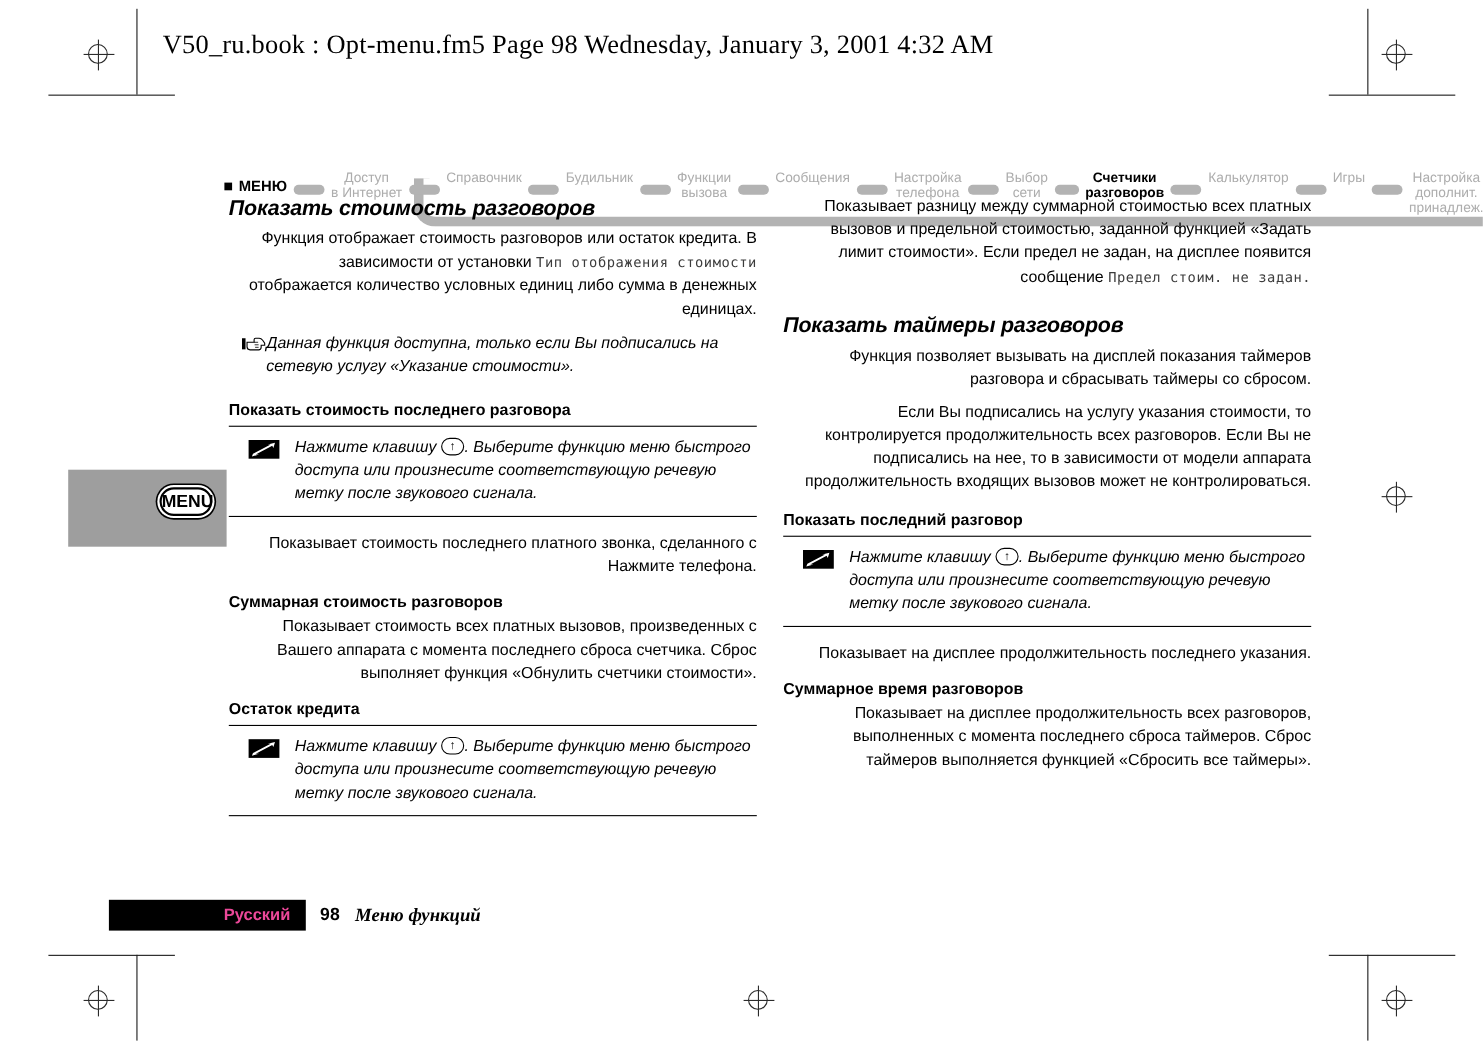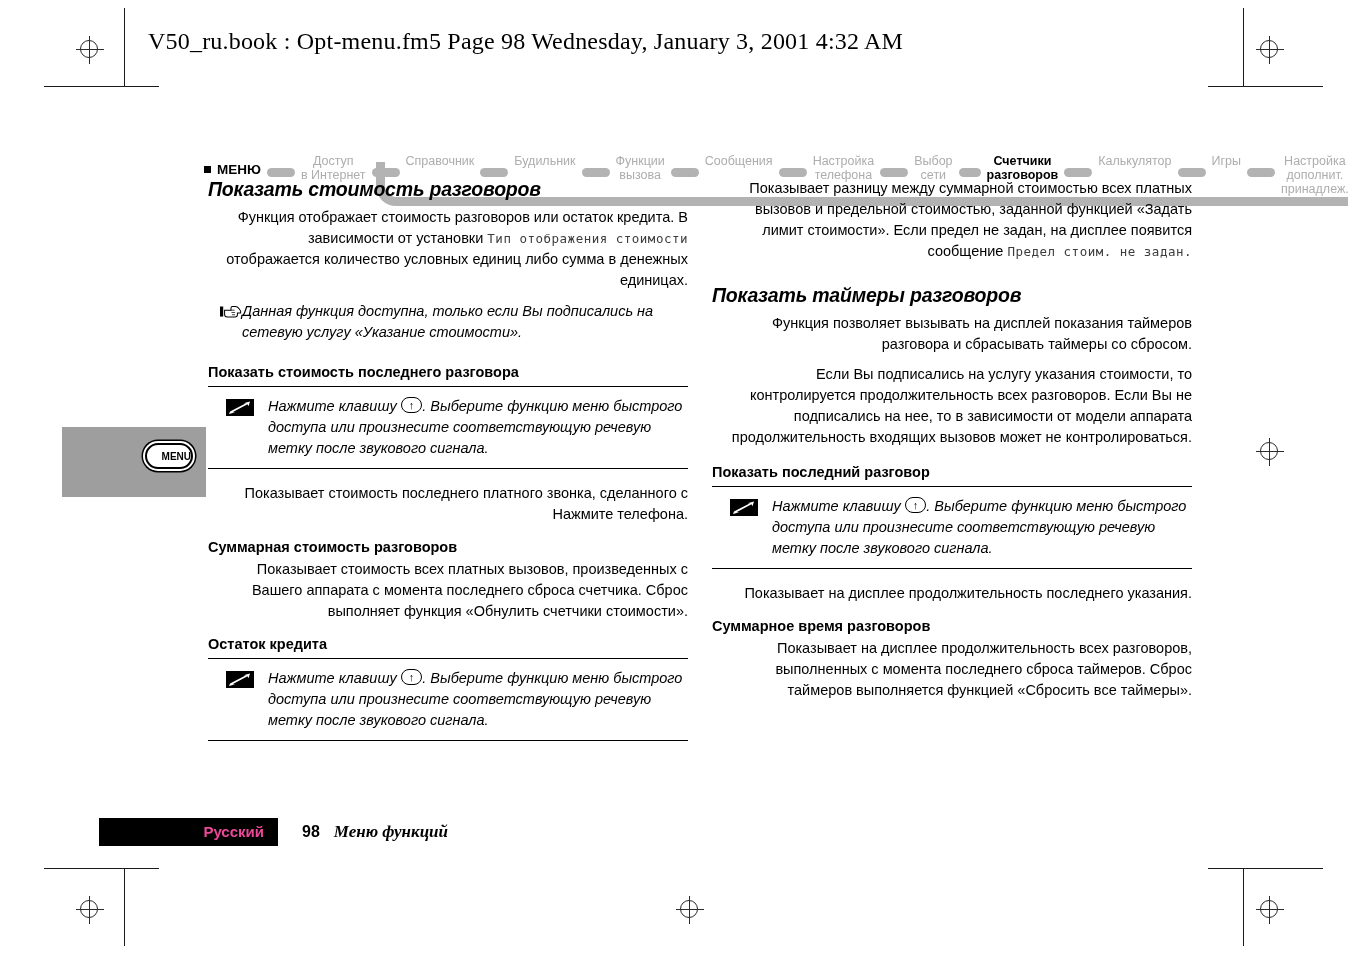--- a/index.html
+++ b/index.html
@@ -246,21 +246,21 @@
     background: #9e9e9e;
   }
   .menu-pill {
     position: absolute;
     left: 83px; top: 16px;
     width: 48px; height: 26px;
     border: 2px solid #000;
     border-radius: 13px;
     background: #ffffff;
     box-shadow: 0 0 0 2px #ffffff, 0 0 0 3.5px #000;
-    font-size: 10px;
+    font-size: 16px;
     font-weight: bold;
     text-align: right;
     line-height: 24px;
     box-sizing: border-box;
   }
 
   
   .footer {
     position: absolute;
     left: 99px; top: 818px;
@@ -275,21 +275,21 @@
     width: 179px;
     height: 28px;
     line-height: 28px;
     text-align: right;
     padding-right: 14px;
     box-sizing: border-box;
   }
   .page-num {
     font-size: 16px;
     font-weight: bold;
-    margin-left: 24px;
+    margin-left: 13px;
   }
   .footer-title {
     font-family: "Liberation Serif", serif;
     font-style: italic;
     font-size: 17px;
     margin-left: 14px;
     font-weight: bold;
   }
 </style>
 </head>

